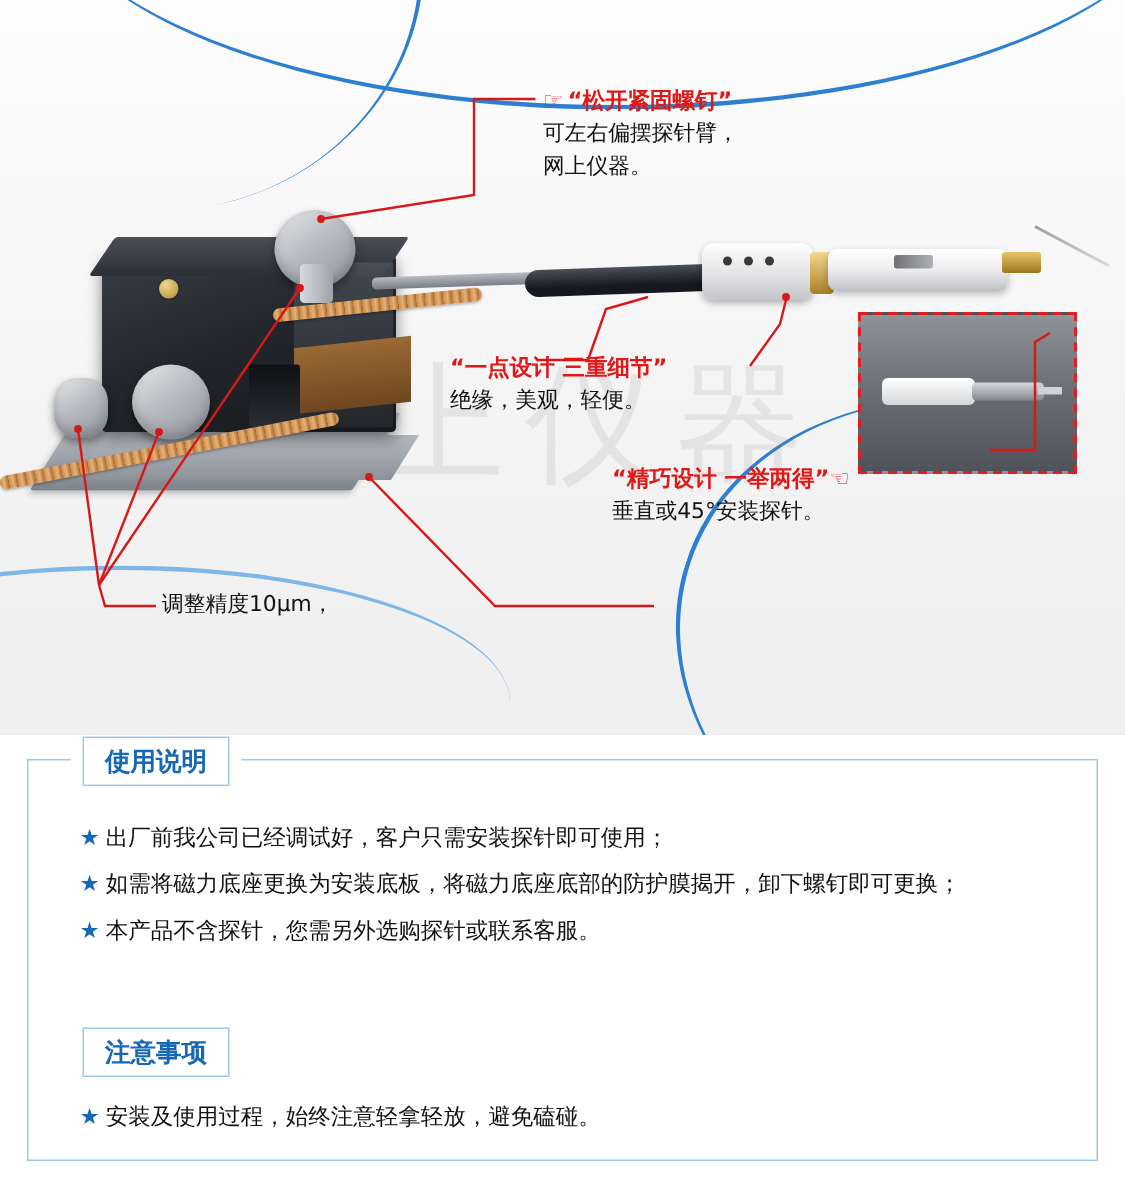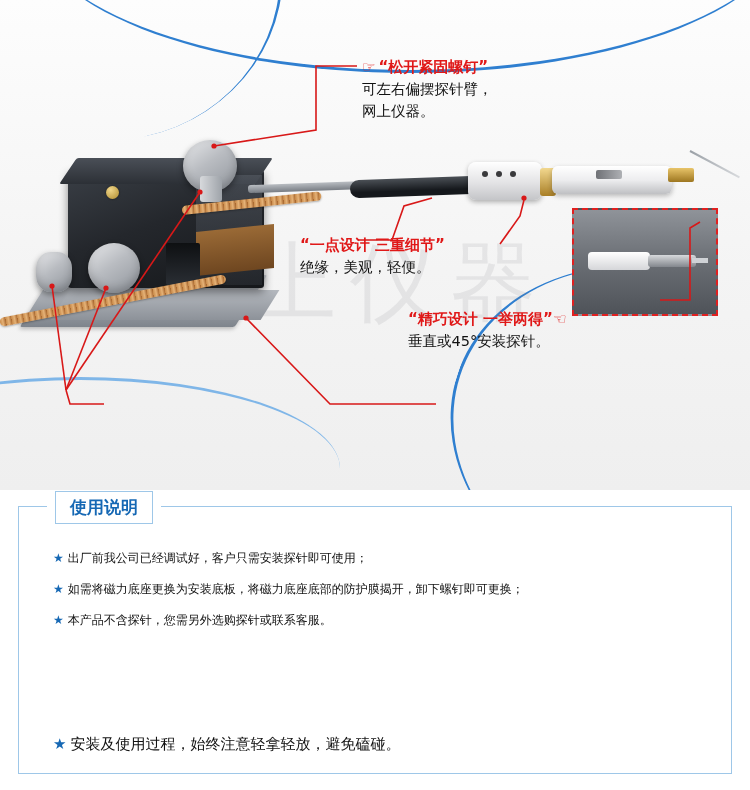--- a/index.html
+++ b/index.html
@@ -314,21 +314,21 @@
   .section-2 {
     position: absolute;
     left: 28px; top: 178px;
     background: #fff;
     padding: 0 8px;
   }
   .bullets {
     position: absolute;
     left: 34px; top: 36px;
     width: 650px;
-    font-size: 12px;
+    font-size: 15px;
     line-height: 31px;
     color: #111;
   }
   .bullets-2 {
     position: absolute;
     left: 34px; top: 222px;
     width: 650px;
     font-size: 15px;
     line-height: 31px;
     color: #111;
@@ -427,20 +427,21 @@
     </div>
 
     <div class="callout c3">
       <div class="title">
         <span>“精巧设计  一举两得”</span><span class="hand">☜</span>
       </div>
       <div class="desc">垂直或45°安装探针。</div>
     </div>
 
     <div class="callout c4">
+      <div class="desc">调整精度10μm，</div>
     </div>
 
     <div class="callout c5">
     </div>
   </div>
 
   <div class="panel">
 
     <div class="panel-header">
       <span class="hdr-box">使用说明</span>
@@ -451,20 +452,23 @@
         <span class="star">★</span><span>出厂前我公司已经调试好，客户只需安装探针即可使用；</span>
       </span>
       <span class="bullet-line">
         <span class="star">★</span><span>如需将磁力底座更换为安装底板，将磁力底座底部的防护膜揭开，卸下螺钉即可更换；</span>
       </span>
       <span class="bullet-line">
         <span class="star">★</span><span>本产品不含探针，您需另外选购探针或联系客服。</span>
       </span>
     </div>
 
+    <div class="section-2">
+      <span class="hdr-box">注意事项</span>
+    </div>
 
     <div class="bullets-2">
       <span class="bullet-line">
         <span class="star">★</span><span>安装及使用过程，始终注意轻拿轻放，避免磕碰。</span>
       </span>
     </div>
   </div>
 
 </div>
 

